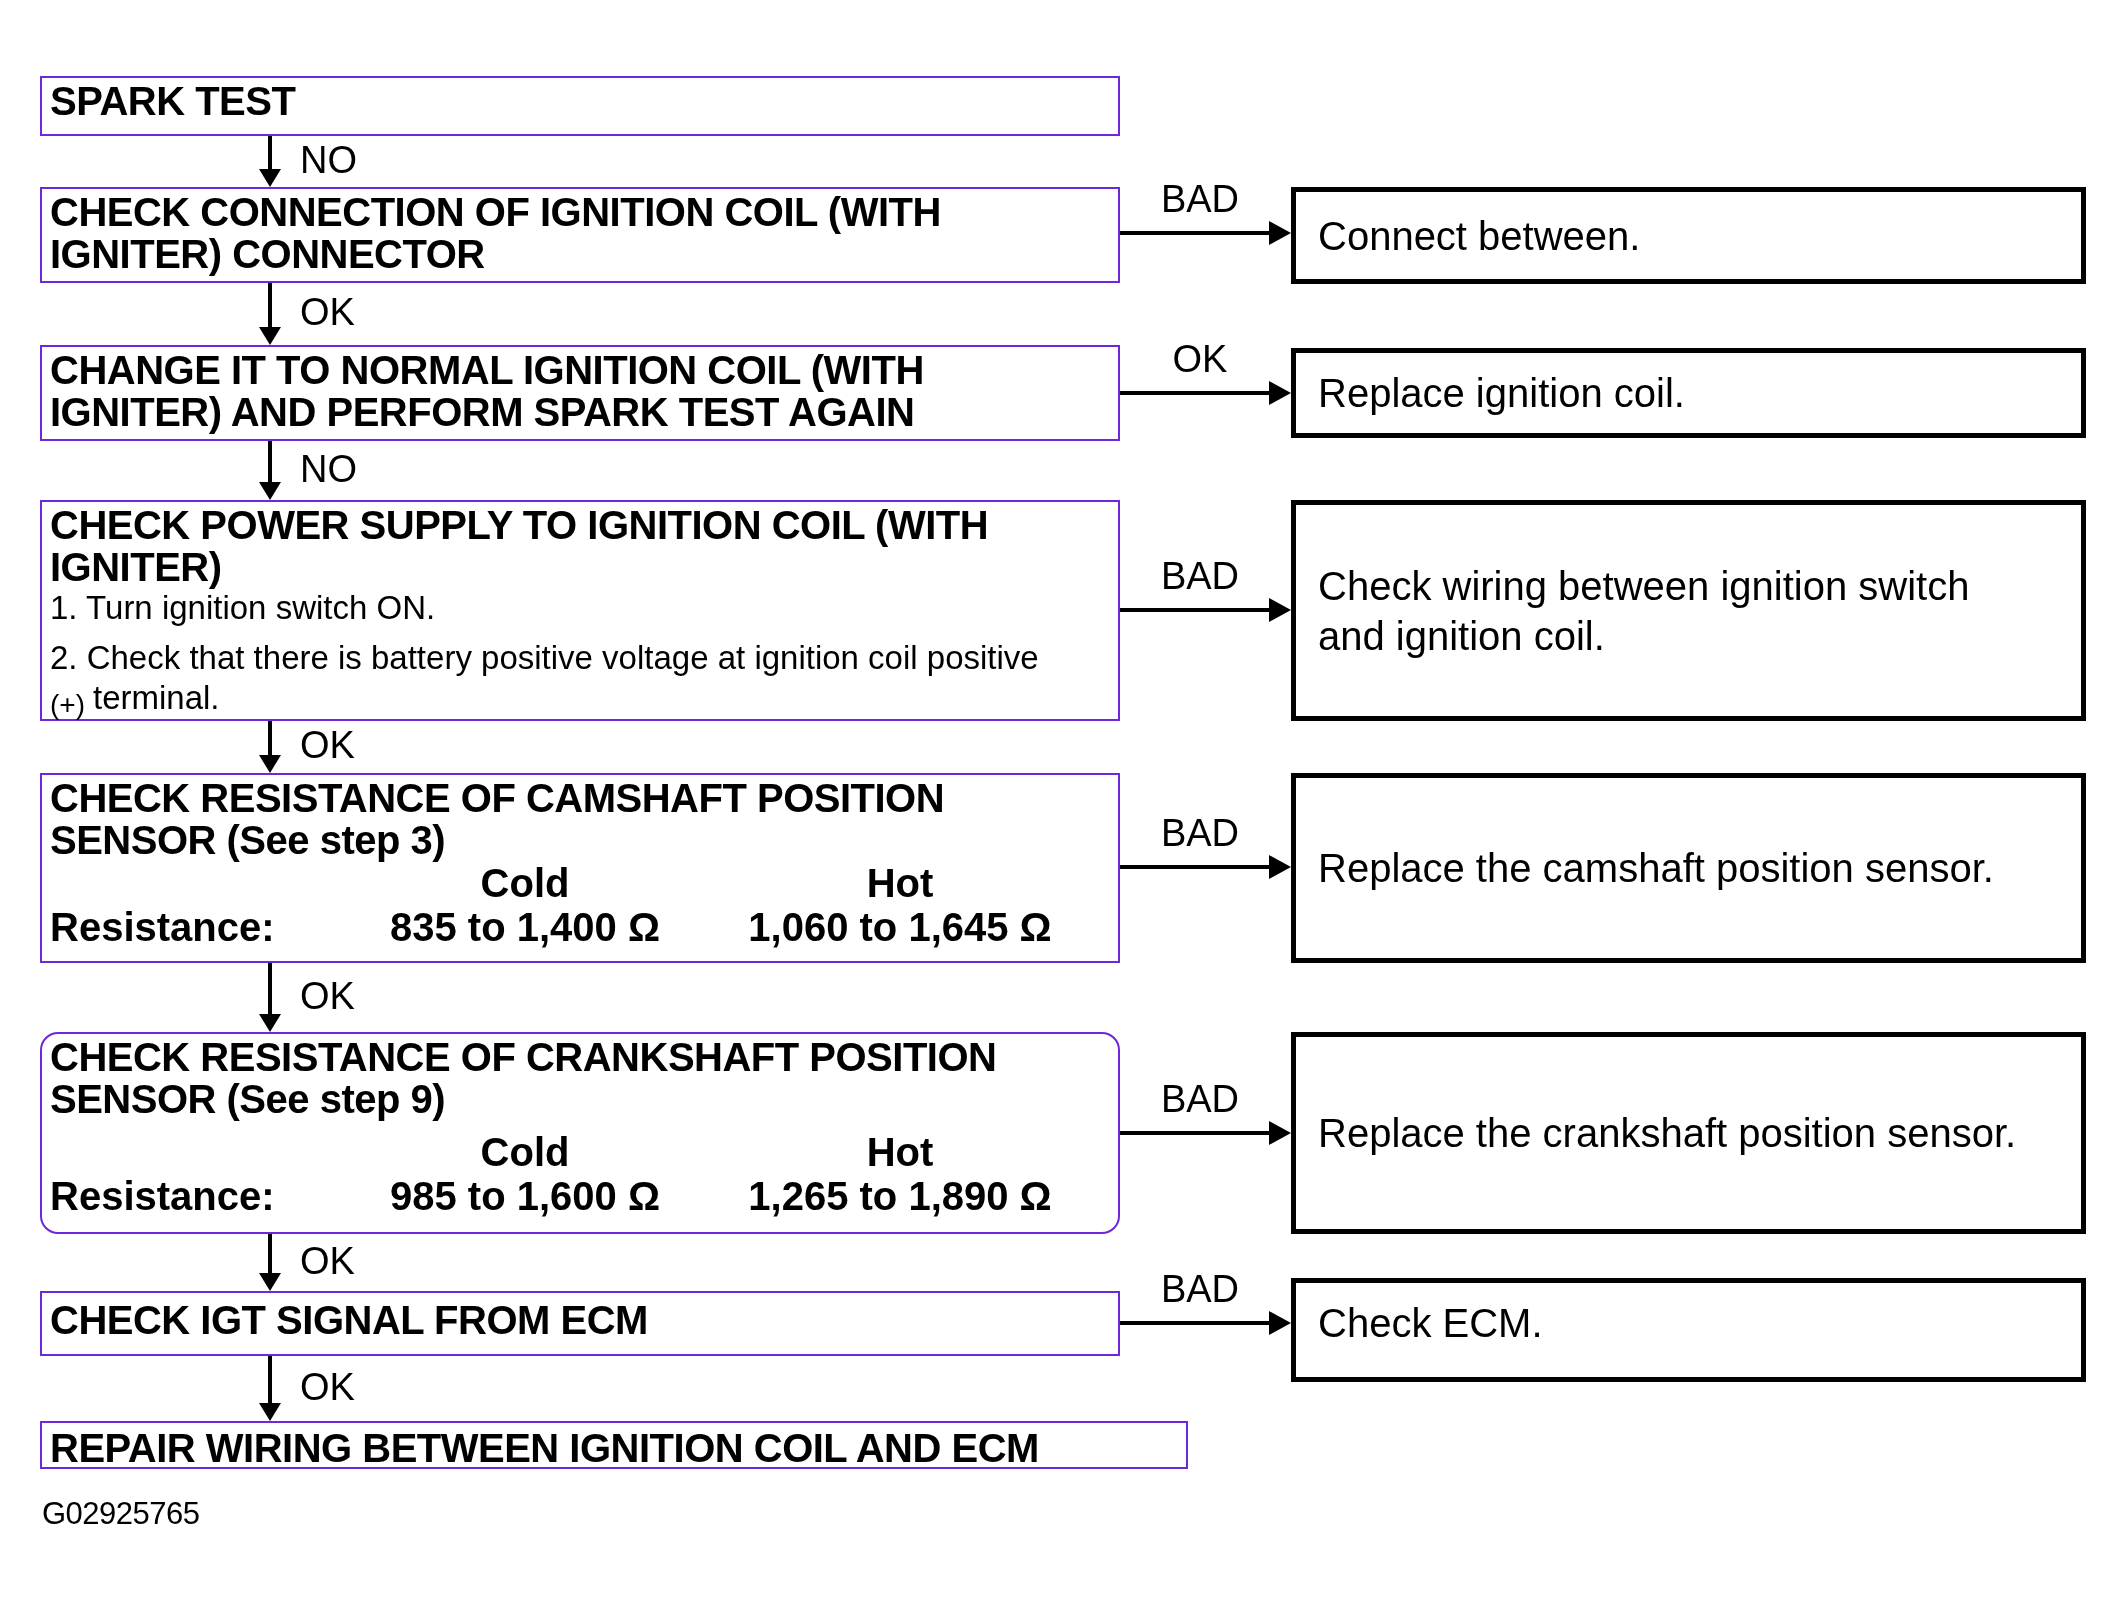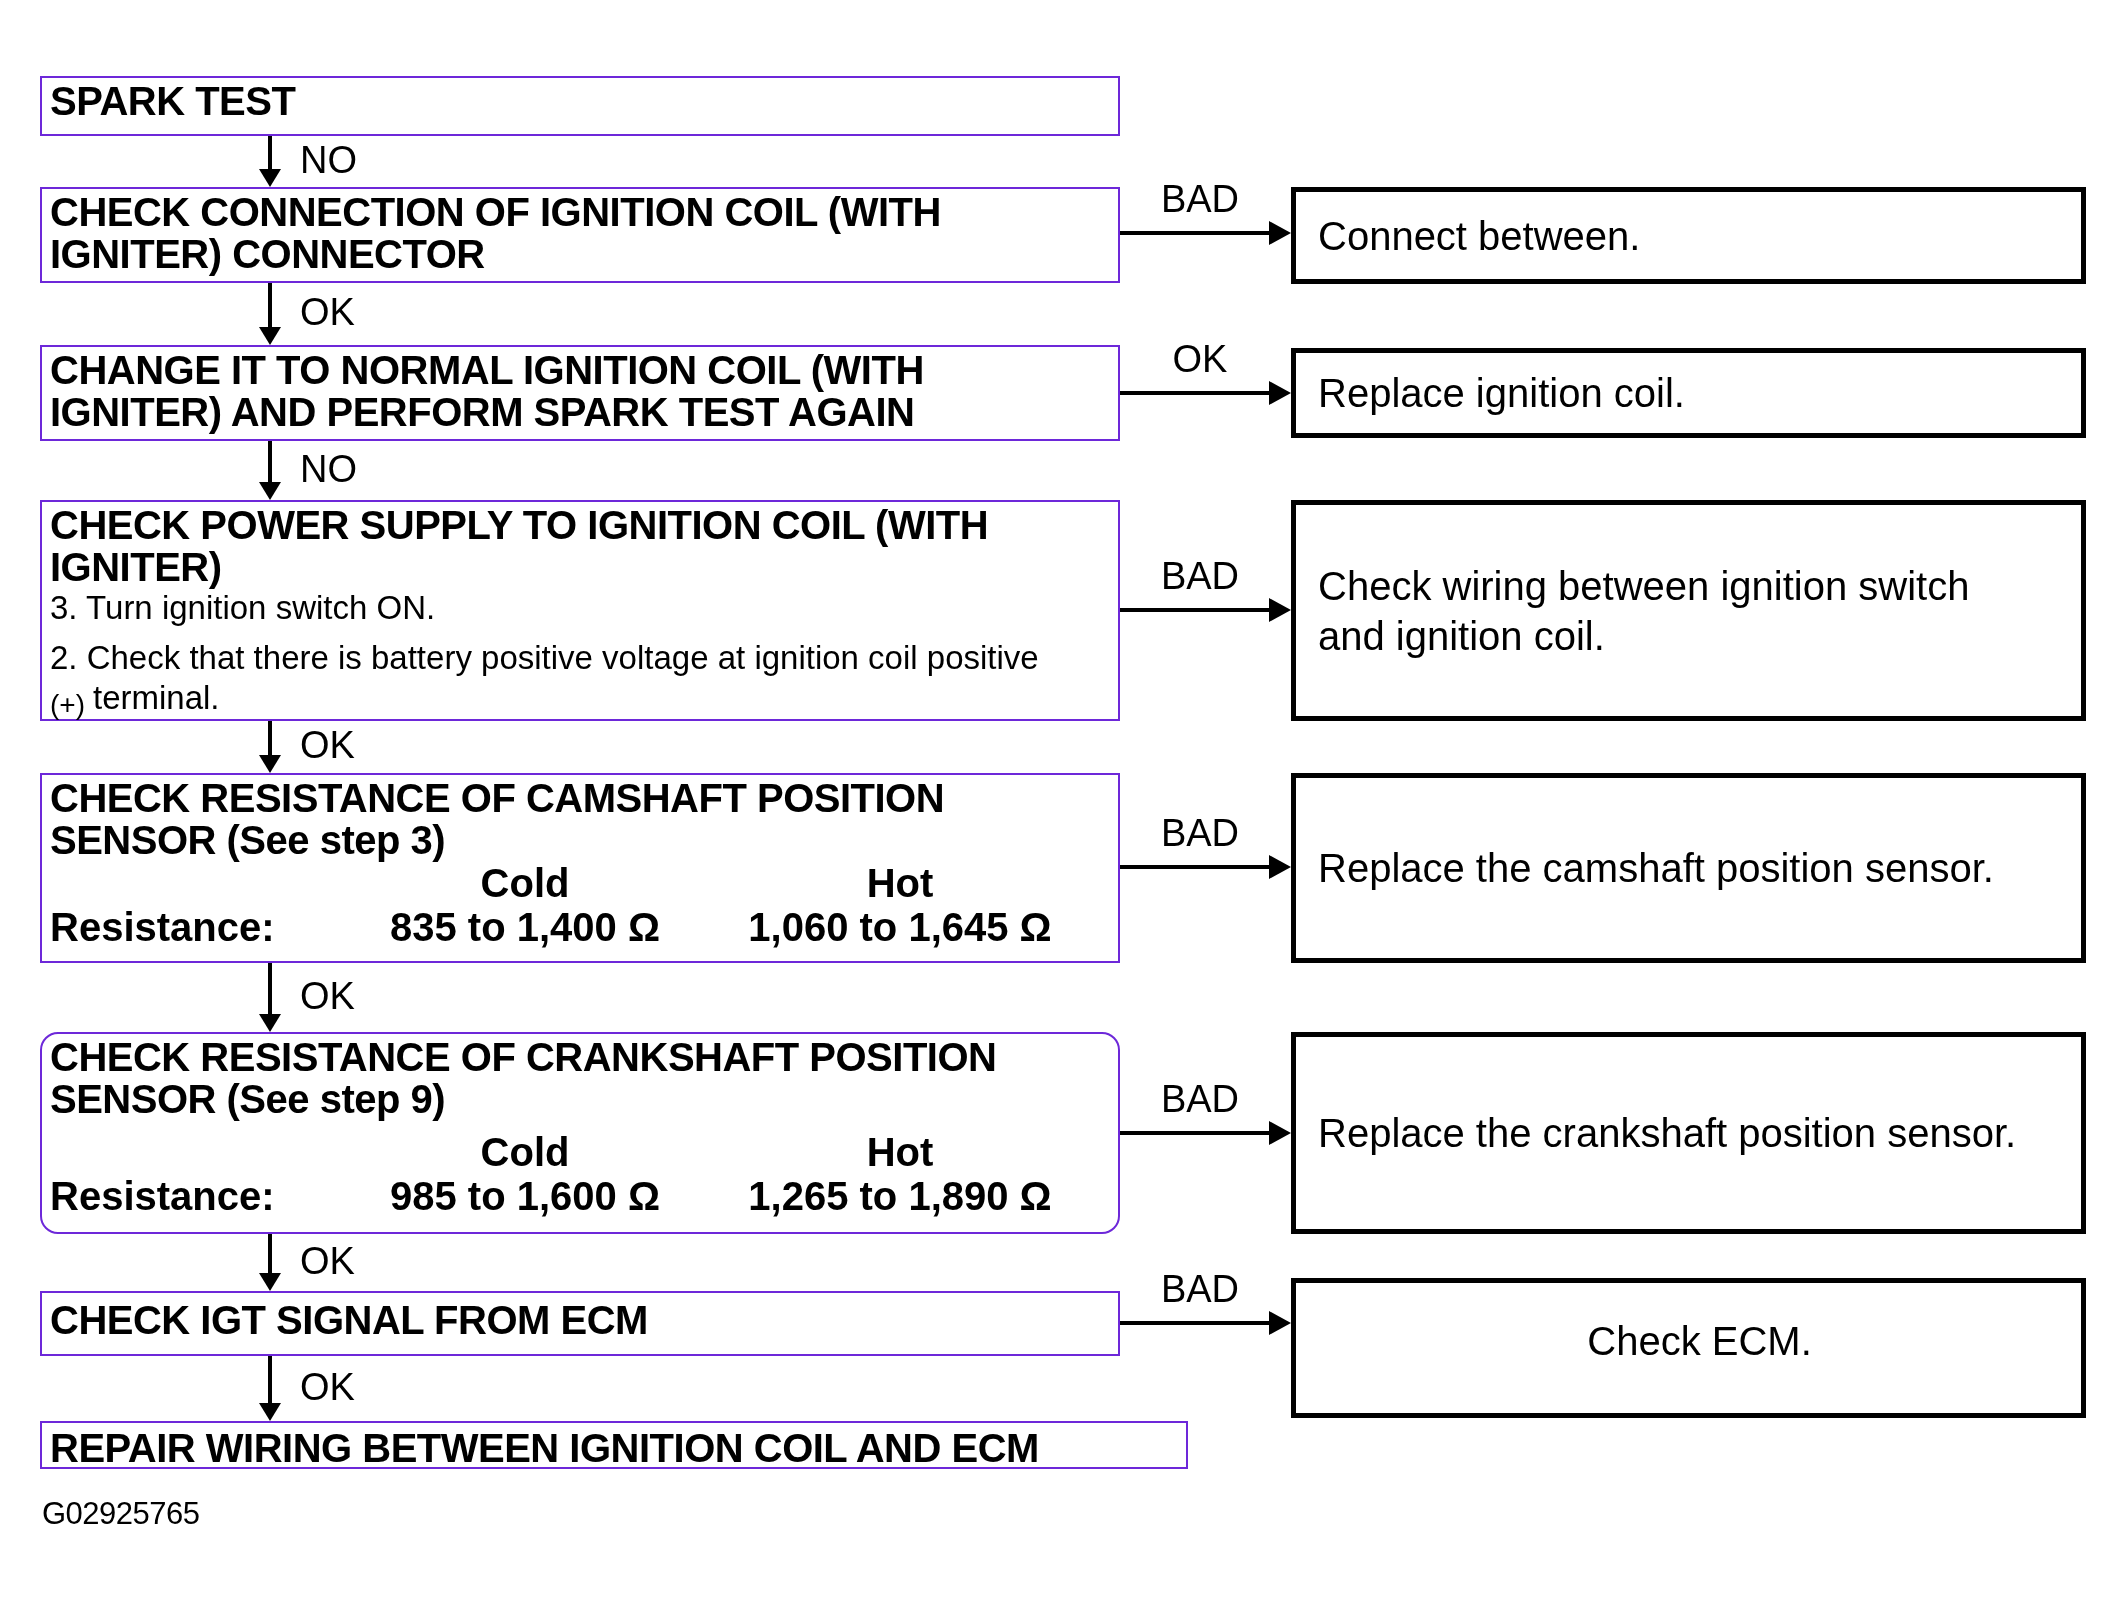--- a/index.html
+++ b/index.html
@@ -68,21 +68,21 @@
   </div>
 
   <div class="lbox" style="top:345px;height:96px;">
     <div class="title">CHANGE IT TO NORMAL IGNITION COIL (WITH</div>
     <div class="title">IGNITER) AND PERFORM SPARK TEST AGAIN</div>
   </div>
 
   <div class="lbox" style="top:500px;height:221px;">
     <div class="title">CHECK POWER SUPPLY TO IGNITION COIL (WITH</div>
     <div class="title">IGNITER)</div>
-    <div class="bodyline">3. Turn ignition switch ON.</div>
+    <div class="bodyline">1. Turn ignition switch ON.</div>
     <div class="bodyline gap-top">2. Check that there is battery positive voltage at ignition coil positive</div>
     <div class="bodyline"><span class="plus">(+)</span><span>terminal.</span></div>
   </div>
 
   <div class="lbox" style="top:773px;height:190px;">
     <div class="title">CHECK RESISTANCE OF CAMSHAFT POSITION</div>
     <div class="title">SENSOR (See step 3)</div>
     <div class="rtable-row">
       <div class="rt-label"></div>
       <div class="rt-c1">Cold</div>
@@ -194,19 +194,19 @@
   <div class="rbox" style="top:500px;height:221px;">
     <div class="rline">Check wiring between ignition switch</div>
     <div class="rline">and ignition coil.</div>
   </div>
   <div class="rbox" style="top:773px;height:190px;">
     <div class="rline">Replace the camshaft position sensor.</div>
   </div>
   <div class="rbox" style="top:1032px;height:202px;">
     <div class="rline">Replace the crankshaft position sensor.</div>
   </div>
-  <div class="rbox" style="top:1278px;height:140px;padding-bottom:14px;text-align:center;">
+  <div class="rbox" style="top:1278px;height:104px;padding-bottom:14px;">
     <div class="rline">Check ECM.</div>
   </div>
 
   <div class="figure-id">G02925765</div>
 
 </div>
 
 </body></html>

